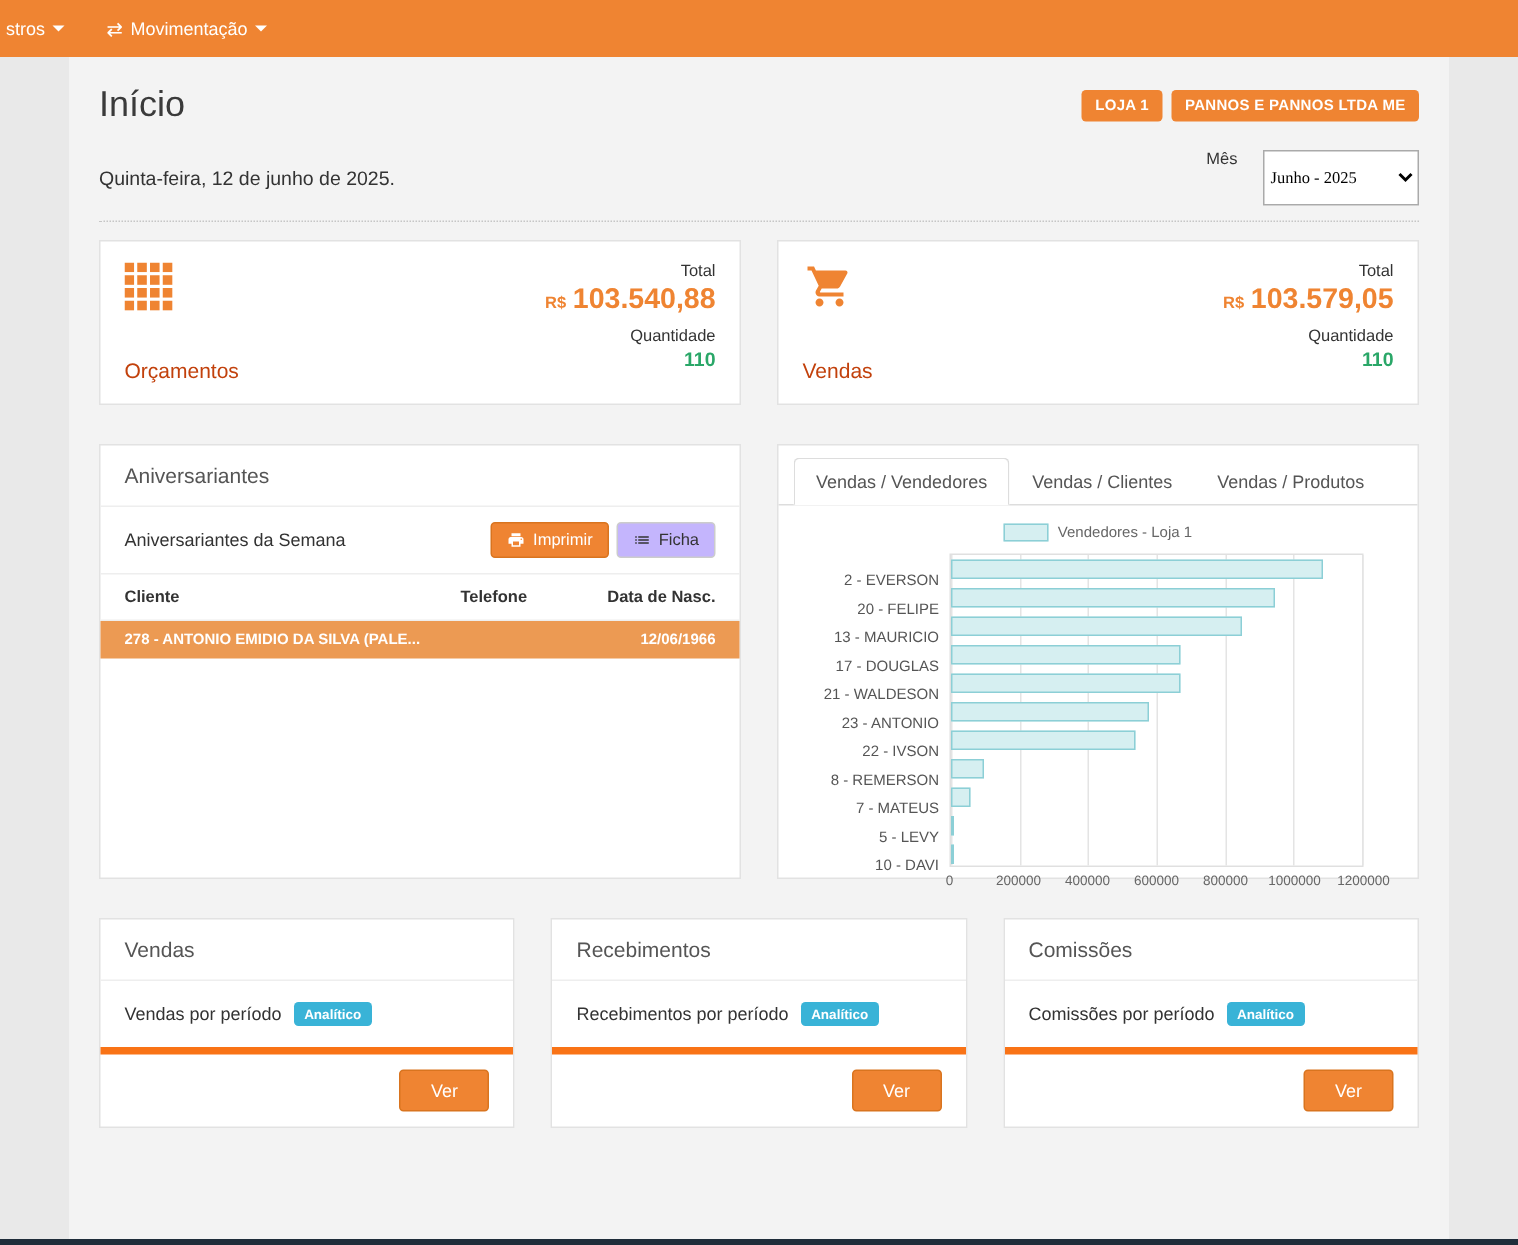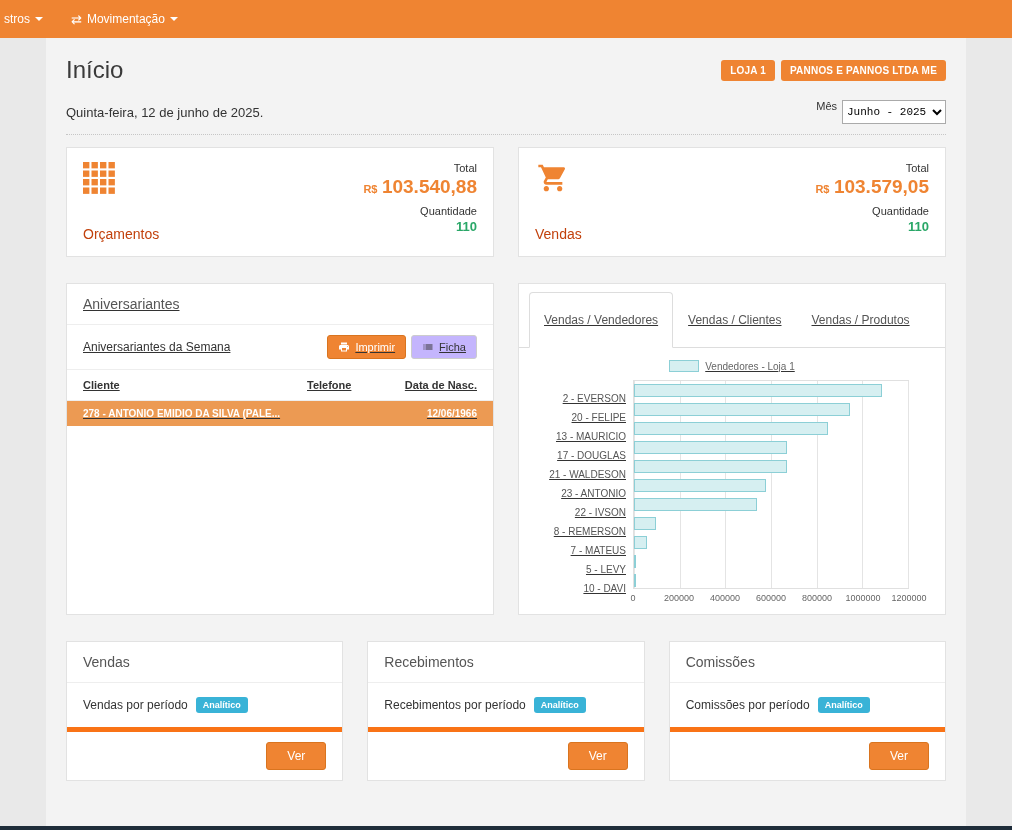--- a/index.html
+++ b/index.html
@@ -38,22 +38,23 @@
   .page-title{ font-size:24px; font-weight:400; color:#3a3a3a; margin:0; }
   .badges{ display:flex; gap:6px; }
   .badge-btn{
     background:var(--accent); color:#fff; font-size:10px; font-weight:bold;
     padding:5px 9px; border:none; border-radius:3px; letter-spacing:.2px; cursor:pointer;
   }
   .date-row{ display:flex; justify-content:space-between; align-items:center; margin-top:16px; }
   .date-text{ font-size:13px; color:#333; }
   .month-picker{ display:flex; align-items:flex-start; gap:5px; font-size:11px; }
   .month-picker select{
-    font-size:11px; height:24px; width:104px; border:1px solid #aaa; background:#fff;
-    font-family:Liberation Mono, monospace;
+    font-size:11px; height:37px; width:104px; border:1px solid #aaa; background:#fff;
+    font-family:Liberation Serif, serif;
+    margin-left:12px;
   }
   .dotted-sep{ border-bottom:1px dotted #c6c6c6; margin-top:10px; }
   
   .cards-row{ display:flex; gap:24px; margin-top:12px; }
   .summary-card{
     flex:1; height:110px; background:#fff; border:1px solid #e2e2e2;
     display:flex; justify-content:space-between; padding:14px 16px;
   }
   .summary-left{ display:flex; flex-direction:column; justify-content:space-between; }
   .summary-name{ font-size:14px; color:#c2410c; }
@@ -63,21 +64,21 @@
   .amount .cur{ font-size:11px; font-weight:bold; }
   .amount .val{ font-size:19px; font-weight:bold; }
   .qty{ font-size:13px; font-weight:bold; color:var(--green); margin-top:2px; }
   .icon-box svg{ display:block; }
   
   .panel{ background:#fff; border:1px solid #e2e2e2; }
   .panel-header{
     padding:12px 16px; font-size:14px; color:#555; border-bottom:1px solid #eee;
   }
   .row2{ display:flex; gap:24px; margin-top:26px; }
-  .row2 .panel{ flex:1; height:332px;text-decoration:underline; }
+  .row2 .panel{ flex:1; height:290px; }
   
   .sub-row{
     display:flex; justify-content:space-between; align-items:center;
     padding:10px 16px; border-bottom:1px solid #eee; font-size:12px;
   }
   .sub-actions{ display:flex; gap:5px; }
   .btn{
     display:inline-flex; align-items:center; gap:5px;
     font-size:11px; padding:5px 10px; border-radius:3px; cursor:pointer;
     font-family:"Liberation Sans", sans-serif;
@@ -92,21 +93,21 @@
   .col-tel{ width:80px; }
   .col-nasc{ width:90px; text-align:right; }
   .tbl-row{
     display:flex; align-items:center; padding:7px 16px;
     background:#ec9a53; color:#fff; font-size:10px; font-weight:bold; cursor:pointer;
   }
   .tbl-row .col-cliente{ white-space:nowrap; overflow:hidden; text-overflow:ellipsis; padding-right:8px; }
   
   .tabbar{ display:flex; padding:8px 10px 0; border-bottom:1px solid #ddd; }
   .tab{
-    padding:20px 14px; font-size:12px; color:#555; cursor:pointer;
+    padding:8px 14px; font-size:12px; color:#555; cursor:pointer;
     border:1px solid transparent; margin-bottom:-1px; background:transparent;
     font-family:"Liberation Sans", sans-serif;
   }
   .tab.active{ background:#fff; border-color:#ddd #ddd #fff; border-radius:4px 4px 0 0; }
   .chart-wrap{ padding:12px 18px 10px; }
   .legend{ display:flex; justify-content:center; align-items:center; gap:6px; font-size:10px; color:#666; }
   .legend-swatch{ width:30px; height:12px; background:var(--bar-fill); border:1px solid var(--bar-border); }
   .chart-body{ display:flex; margin-top:8px;align-items:center; }
   .cat-col{ width:96px; }
   .cat-label{ height:19px; line-height:19px; font-size:10px; color:#555; text-align:right; padding-right:7px; white-space:nowrap; }

